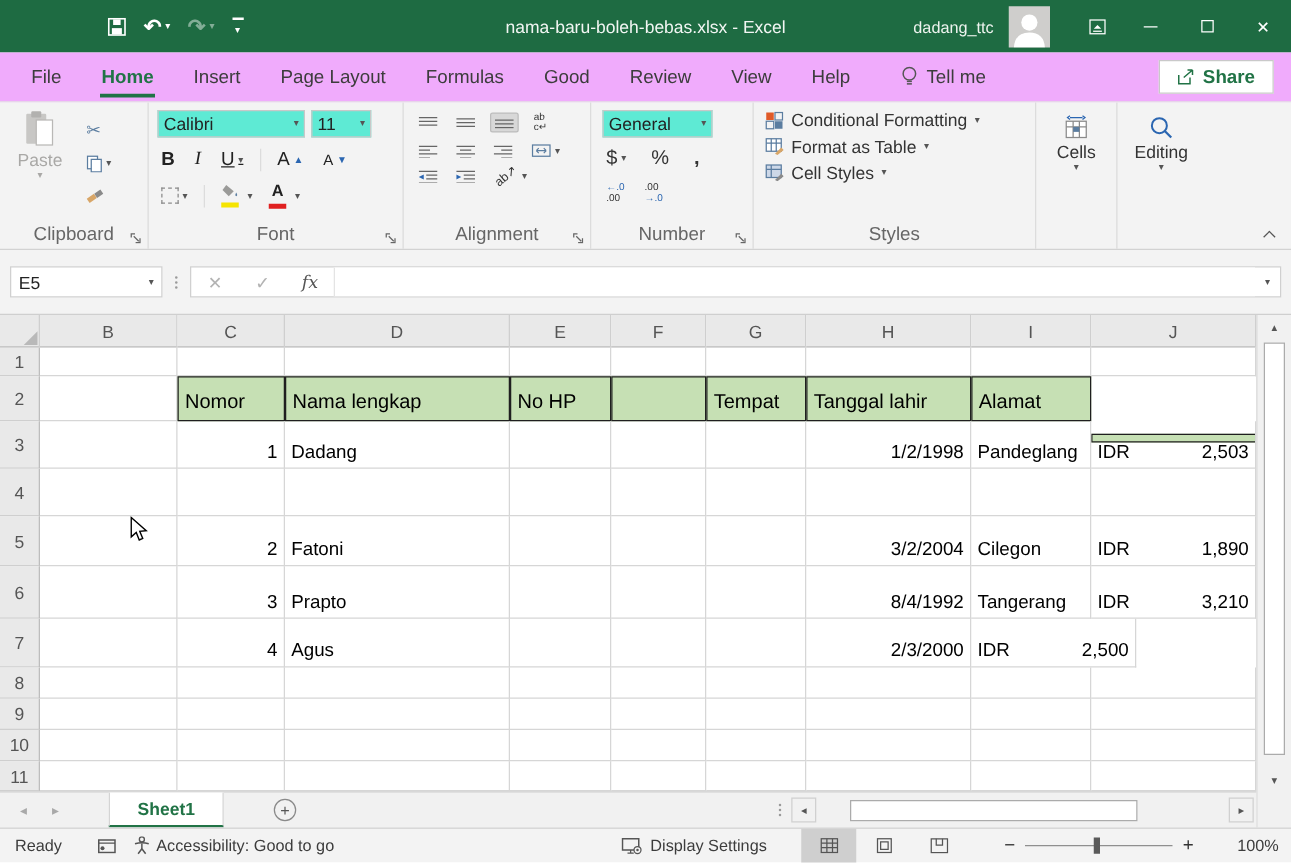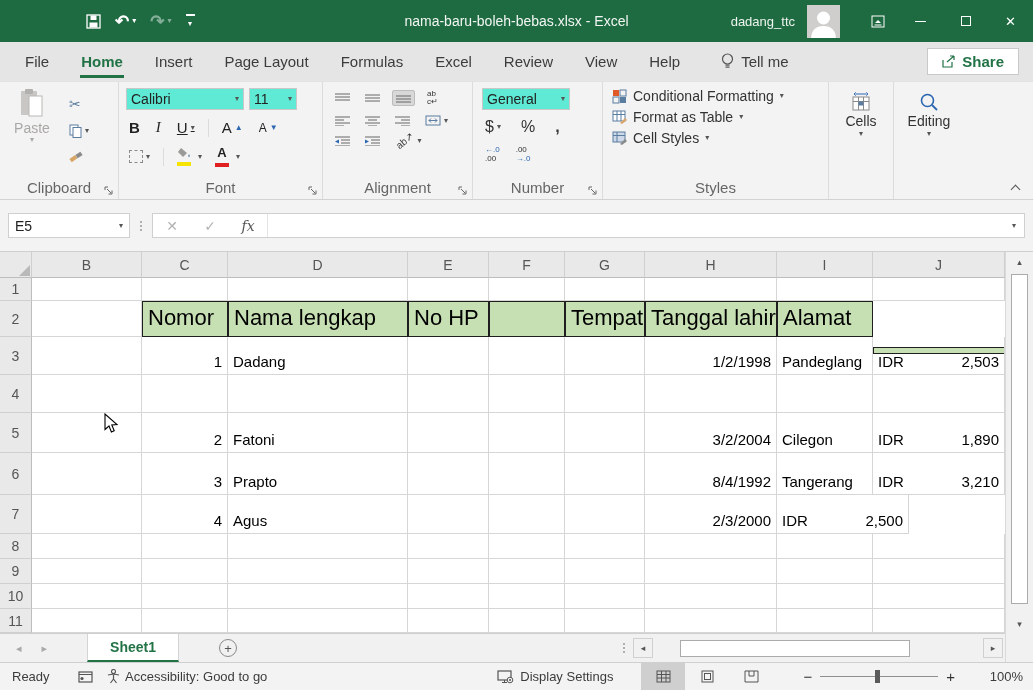--- a/index.html
+++ b/index.html
@@ -23,21 +23,21 @@
   #title-text{left:0;top:0;width:1033px;height:42px;display:flex;align-items:center;justify-content:center;font-size:14px;color:#f2f6f3;pointer-events:none;}
   .tb-right{margin-left:auto;display:flex;align-items:center;height:42px;}
   .tb-user{font-size:13px;margin-right:12px;color:#eef4ef;}
   .avatar{width:33px;height:33px;background:#cfcecc;margin-right:18px;display:flex;align-items:flex-end;justify-content:center;overflow:hidden;}
   .wbtn{width:45px;height:42px;display:flex;align-items:center;justify-content:center;cursor:pointer;}
   .min-bar{width:11px;height:1px;background:#fff;}
   .max-box{width:10px;height:10px;border:1px solid #fff;}
   .close-x{font-size:13px;color:#fff;}
 
   
-  #tabrow{left:0;top:42px;width:1033px;height:40px;background:#e5e5e5;display:flex;align-items:center;border-bottom:1px solid #e3e3e3;}
+  #tabrow{left:0;top:42px;width:1033px;height:40px;background:#f0abfc;display:flex;align-items:center;border-bottom:1px solid #e3e3e3;}
   .rtab{font-size:15px;color:#3c3c3c;padding:0 3px;margin-left:26px;height:40px;display:flex;align-items:center;cursor:pointer;position:relative;white-space:nowrap;}
   .rtab:first-child{margin-left:22px;}
   .rtab.active{color:var(--accent);font-weight:bold;}
   .rtab.active::after{content:"";position:absolute;left:2px;right:2px;bottom:4px;height:3px;background:var(--accent);}
   .tellme{display:flex;align-items:center;gap:7px;margin-left:38px;font-size:15px;color:#3c3c3c;cursor:pointer;}
   #share-btn{margin-left:auto;margin-right:14px;display:flex;align-items:center;gap:6px;border:1px solid #c9c9c9;background:#fff;padding:4px 14px;font-size:15px;color:var(--accent);font-weight:bold;cursor:pointer;text-align:center;}
 
   
   #ribbon{left:0;top:82px;width:1033px;height:118px;background:var(--chrome);border-bottom:1px solid #d2d2d2;display:flex;}
   .rgroup{height:100%;border-right:1px solid #dcdcdc;display:flex;flex-direction:column;padding-top:6px;position:relative;}
@@ -105,21 +105,21 @@
   
   #grid{left:0;top:252px;width:1005px;height:383px;overflow:hidden;background:#fff;}
   .g-row{display:flex;}
   .g-colhdr,.g-corner{height:26px;background:var(--hdrbg);border-right:1px solid #cfcfcf;border-bottom:1px solid #bdbdbd;display:flex;align-items:center;justify-content:center;font-size:14px;color:#555;flex:none;}
   .g-corner{position:relative;}
   .g-corner::after{content:"";position:absolute;right:1px;bottom:1px;border-left:11px solid transparent;border-bottom:11px solid #b9b9b9;}
   .g-rowhdr{width:32px;background:var(--hdrbg);border-right:1px solid #bdbdbd;border-bottom:1px solid #cfcfcf;display:flex;align-items:center;justify-content:center;font-size:14px;color:#555;flex:none;}
   .g-cell{border-right:1px solid var(--grid);border-bottom:1px solid var(--grid);flex:none;display:flex;align-items:flex-end;padding:0 5px 4px 5px;font-size:15px;color:#000;overflow:hidden;white-space:nowrap;}
   .g-cell.right{justify-content:flex-end;}
   .g-cell.cur{justify-content:space-between;}
-  .g-hcell{background:var(--hdrfill);border:1px solid #1f1f1f;font-size:22px;color:#000;padding-bottom:5px;}
+  .g-hcell{background:var(--hdrfill);border:1px solid #1f1f1f;font-size:16px;color:#000;padding-bottom:5px;}
 
   
   #vscroll{left:1005px;top:252px;width:28px;height:410px;background:#f1f1f1;border-left:1px solid #d9d9d9;}
   .sc-btn{width:27px;height:20px;display:flex;align-items:center;justify-content:center;color:#555;font-size:9px;cursor:pointer;}
   #v-thumb{position:absolute;left:5px;top:22px;width:17px;height:330px;background:#fff;border:1px solid #ababab;cursor:pointer;}
   #v-down{position:absolute;left:0;bottom:28px;}
 
   
   #sheettabs{left:0;top:633px;width:1005px;height:29px;background:#f1f1f1;border-top:1px solid #cfcfcf;display:flex;align-items:stretch;}
   .nav-arrows{display:flex;align-items:center;gap:20px;padding:0 16px;color:#a9a9a9;font-size:11px;}
@@ -201,21 +201,21 @@
   </div>
 </div>
 <div id="title-text" class="abs">nama-baru-boleh-bebas.xlsx  -  Excel</div>
 
 <div id="tabrow" class="abs">
   <div class="rtab">File</div>
   <div class="rtab active">Home</div>
   <div class="rtab">Insert</div>
   <div class="rtab">Page Layout</div>
   <div class="rtab">Formulas</div>
-  <div class="rtab">Excel</div>
+  <div class="rtab">Good</div>
   <div class="rtab">Review</div>
   <div class="rtab">View</div>
   <div class="rtab">Help</div>
   <div class="tellme">
     <svg width="13" height="17" viewBox="0 0 13 17">
         <circle cx="6.5" cy="6" r="5" fill="none" stroke="#555" stroke-width="1.2"></circle>
         <rect x="4.5" y="11.5" width="4" height="1.2" fill="#555"></rect>
         <rect x="4.5" y="13.5" width="4" height="1.2" fill="#555"></rect>
       </svg>
     <span>Tell me</span>

